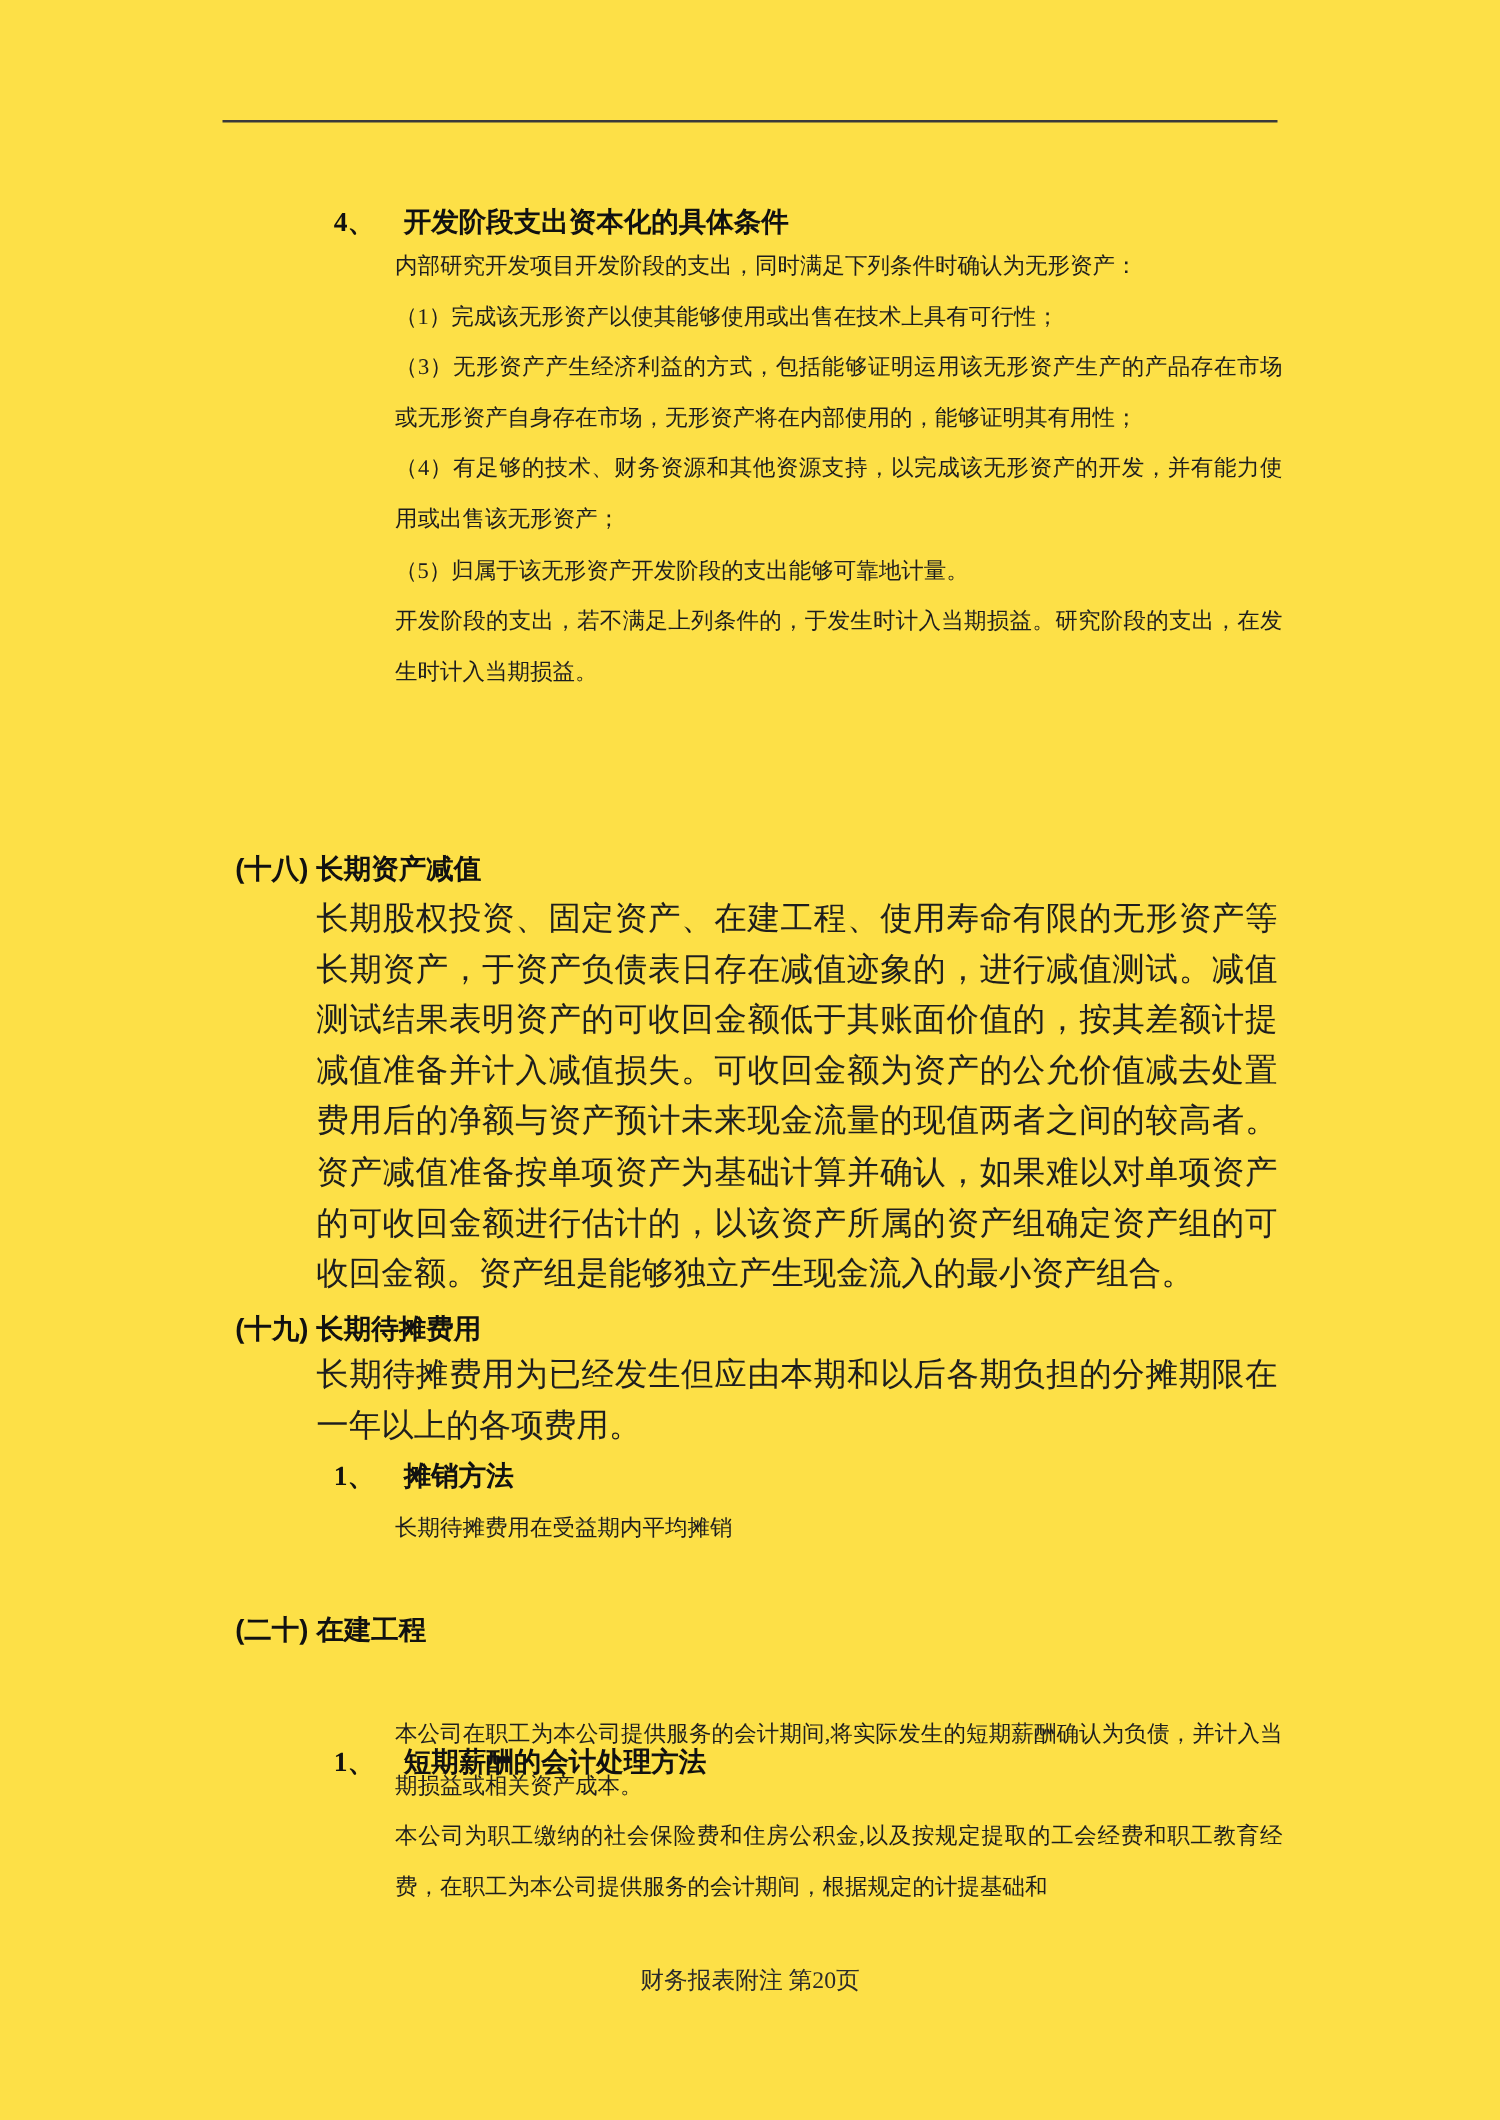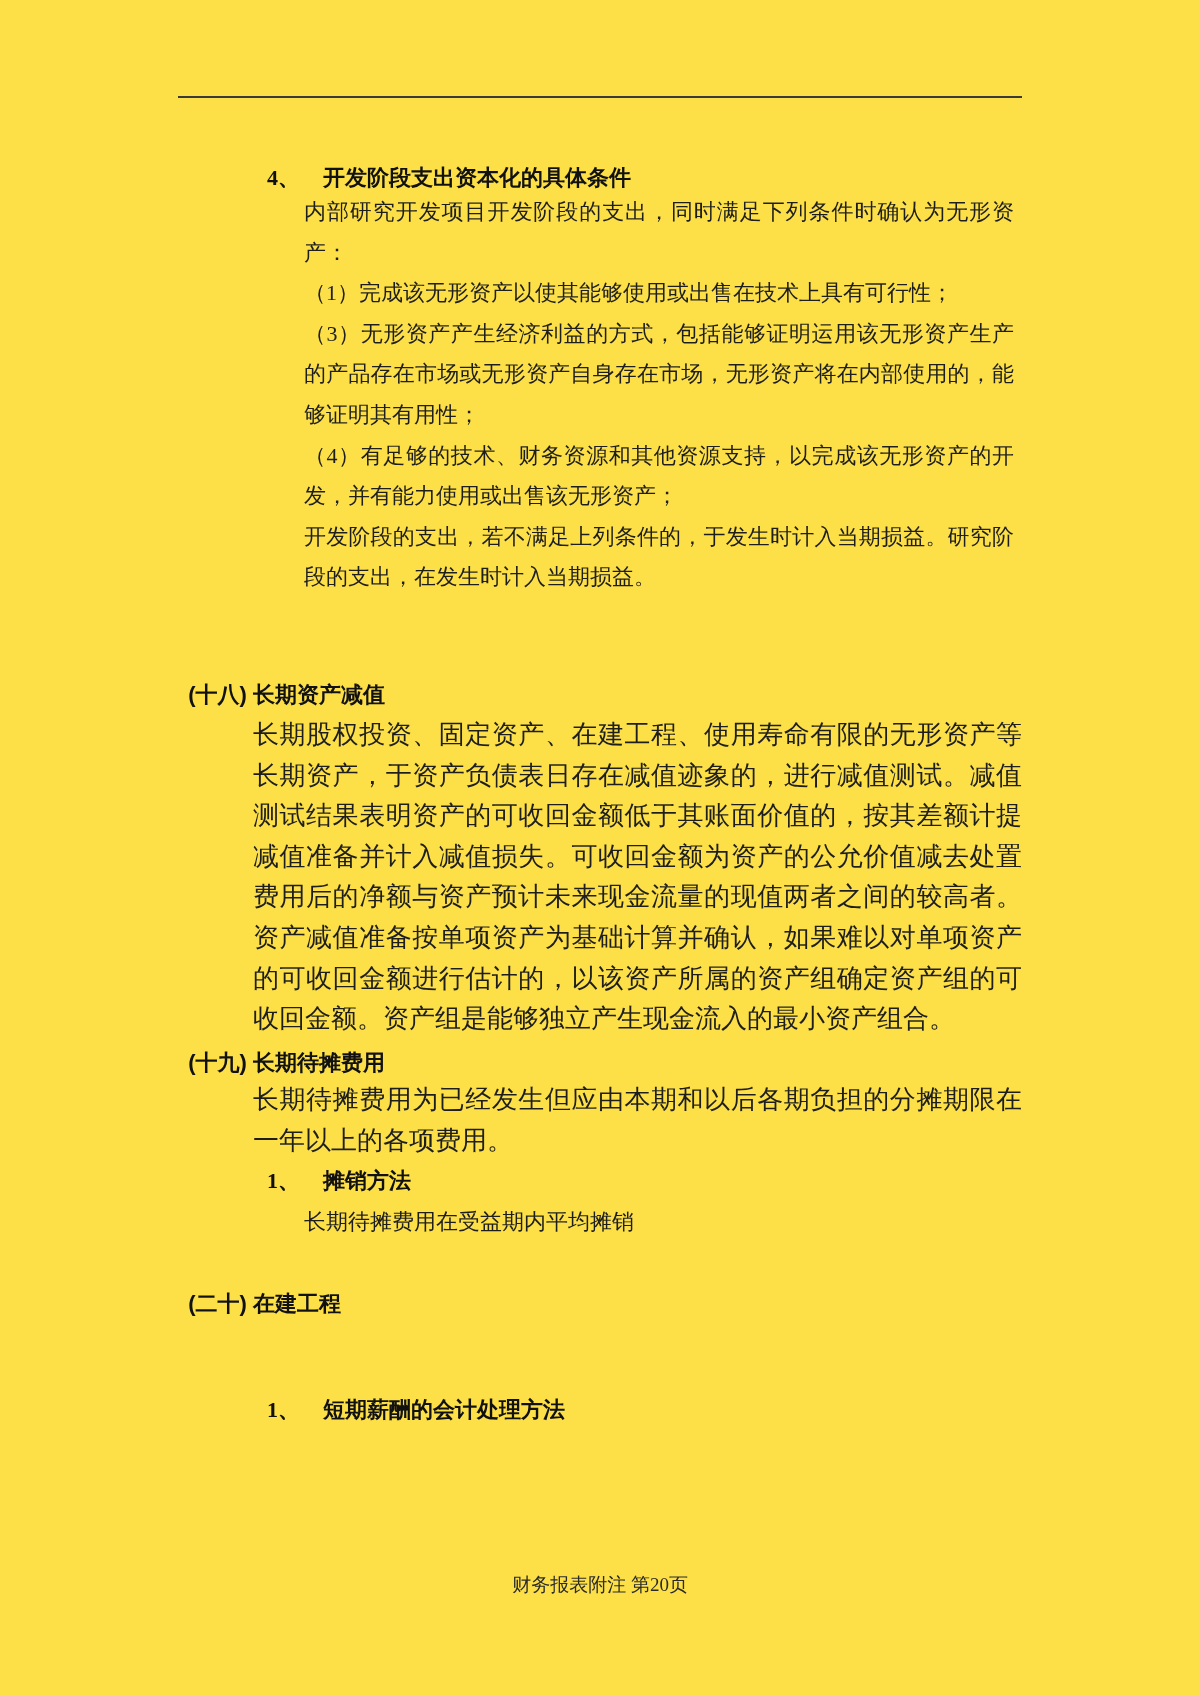--- a/index.html
+++ b/index.html
@@ -66,23 +66,23 @@
     left: 253px;
     width: 769px;
     font-size: 26px;
     line-height: 40.6px;
     text-align: justify;
     text-justify: inter-character;
     color: #1e1e1e;
   }
   .sub-body {
     position: absolute;
-    left: 304px;
+    left: 316px;
     width: 710px;
-    font-size: 22px;
+    font-size: 18px;
     line-height: 40.6px;
     text-align: justify;
     text-justify: inter-character;
     color: #1e1e1e;
   }
   .sub-body p, .sec-body p {
     margin: 0;
     padding: 0;
   }
   .sub-body p.single {
@@ -107,20 +107,21 @@
   <div class="top-rule"></div>
 
   <div class="sub-heading" style="top:164px;">
     <span class="num">4、</span><span class="htxt">开发阶段支出资本化的具体条件</span>
   </div>
   <div class="sub-body" style="top:192px;">
     <p>内部研究开发项目开发阶段的支出，同时满足下列条件时确认为无形资产：</p>
     <p>（1）完成该无形资产以使其能够使用或出售在技术上具有可行性；</p>
     <p>（3）无形资产产生经济利益的方式，包括能够证明运用该无形资产生产的产品存在市场或无形资产自身存在市场，无形资产将在内部使用的，能够证明其有用性；</p>
     <p>（4）有足够的技术、财务资源和其他资源支持，以完成该无形资产的开发，并有能力使用或出售该无形资产；</p>
+    <p>（5）归属于该无形资产开发阶段的支出能够可靠地计量。</p>
     <p>开发阶段的支出，若不满足上列条件的，于发生时计入当期损益。研究阶段的支出，在发生时计入当期损益。</p>
   </div>
 
   <div class="sec-heading" style="top:681px;">
     <span class="label">(十八)</span><span class="stitle">长期资产减值</span>
   </div>
   <div class="sec-body" style="top:715px;">
     <p>长期股权投资、固定资产、在建工程、使用寿命有限的无形资产等长期资产，于资产负债表日存在减值迹象的，进行减值测试。减值测试结果表明资产的可收回金额低于其账面价值的，按其差额计提减值准备并计入减值损失。可收回金额为资产的公允价值减去处置费用后的净额与资产预计未来现金流量的现值两者之间的较高者。资产减值准备按单项资产为基础计算并确认，如果难以对单项资产的可收回金额进行估计的，以该资产所属的资产组确定资产组的可收回金额。资产组是能够独立产生现金流入的最小资产组合。</p>
   </div>
 
@@ -136,16 +137,20 @@
   <div class="sub-body" style="top:1202px;">
     <p class="single">长期待摊费用在受益期内平均摊销</p>
   </div>
 
   <div class="sec-heading" style="top:1290px;">
     <span class="label">(二十)</span><span class="stitle">在建工程</span>
   </div>
   <div class="sub-heading" style="top:1396px;">
     <span class="num">1、</span><span class="htxt">短期薪酬的会计处理方法</span>
   </div>
+  <div class="sub-body" style="top:1367px;">
+    <p>本公司在职工为本公司提供服务的会计期间,将实际发生的短期薪酬确认为负债，并计入当期损益或相关资产成本。</p>
+    <p>本公司为职工缴纳的社会保险费和住房公积金,以及按规定提取的工会经费和职工教育经费，在职工为本公司提供服务的会计期间，根据规定的计提基础和</p>
+  </div>
 
   <div class="footer">财务报表附注 第20页</div>
 
 </div>
 
 </body></html>

